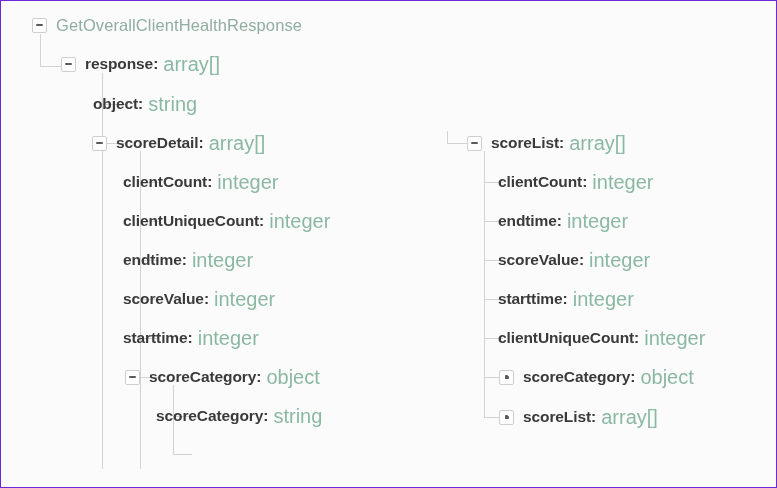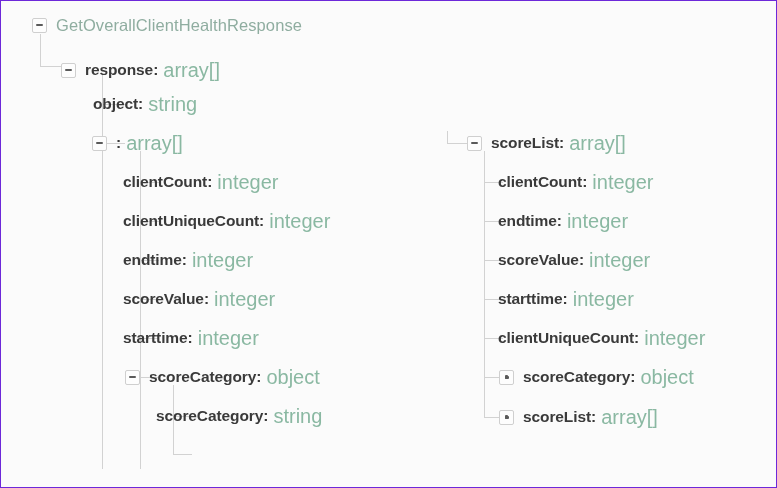--- a/index.html
+++ b/index.html
@@ -140,39 +140,40 @@
     <div class="hline" style="left:483px; top:376px; width:16px;"></div>
     <div class="hline" style="left:483px; top:416px; width:16px;"></div>
 
     <div class="node root" style="left:31px; top:13px;">
       <span class="expander expanded">
         <span class="glyph-h"></span>
       </span>
       <span class="name">GetOverallClientHealthResponse</span>
     </div>
 
-    <div class="node" style="left:60px; top:58px;">
+    <div class="node" style="left:60px; top:52px;">
       <span class="expander expanded">
         <span class="glyph-h"></span>
       </span>
       <span class="name">response</span>
       <span class="colon">:</span>
       <span class="type">array[]</span>
     </div>
 
     <div class="node" style="left:92px; top:92px;">
       <span class="name">object</span>
       <span class="colon">:</span>
       <span class="type">string</span>
     </div>
 
     <div class="node" style="left:91px; top:131px;">
       <span class="expander expanded">
         <span class="glyph-h"></span>
       </span>
+      <span class="name">scoreDetail</span>
       <span class="colon">:</span>
       <span class="type">array[]</span>
     </div>
 
     <div class="node" style="left:122px; top:170px;">
       <span class="name">clientCount</span>
       <span class="colon">:</span>
       <span class="type">integer</span>
     </div>
 

